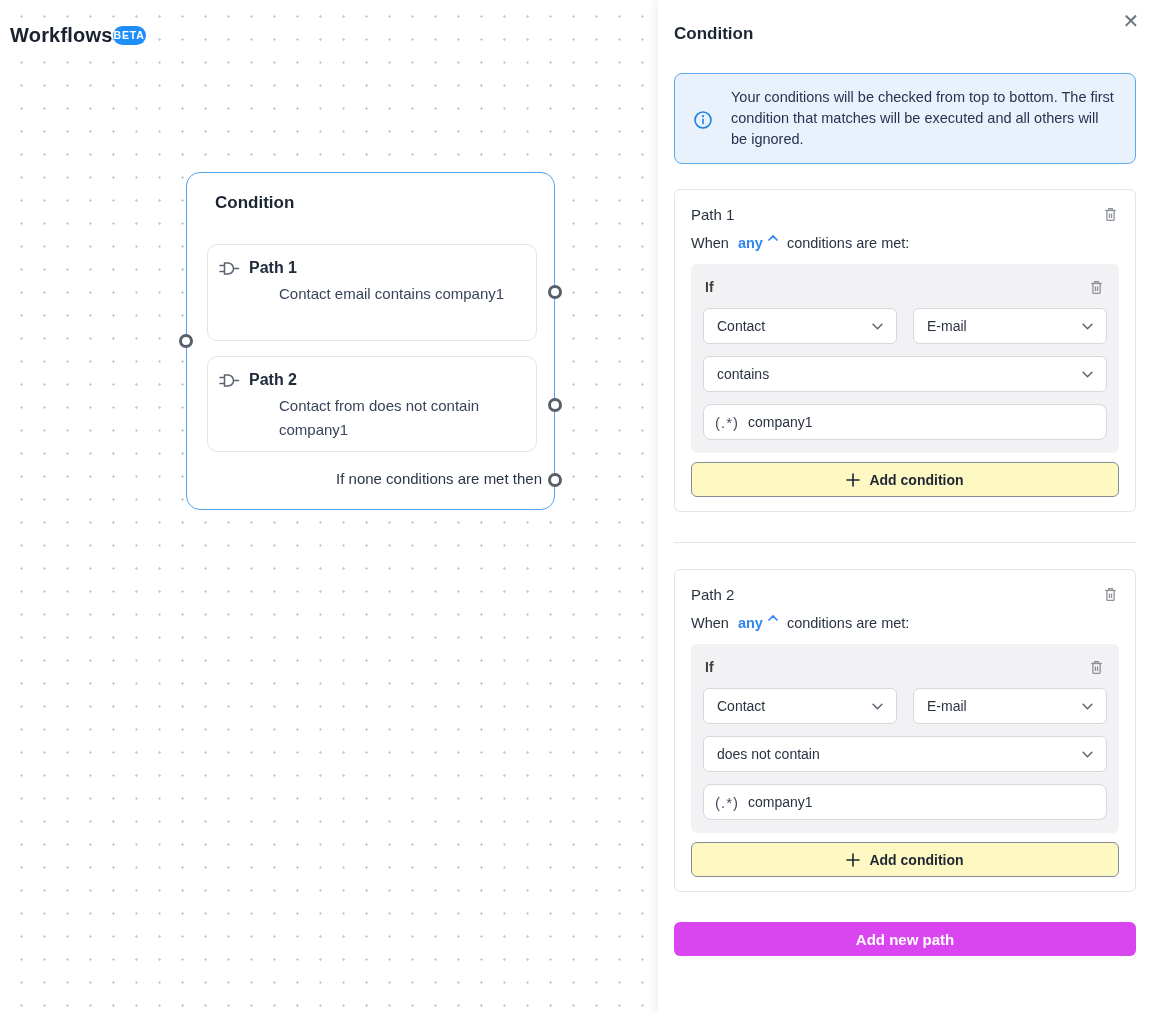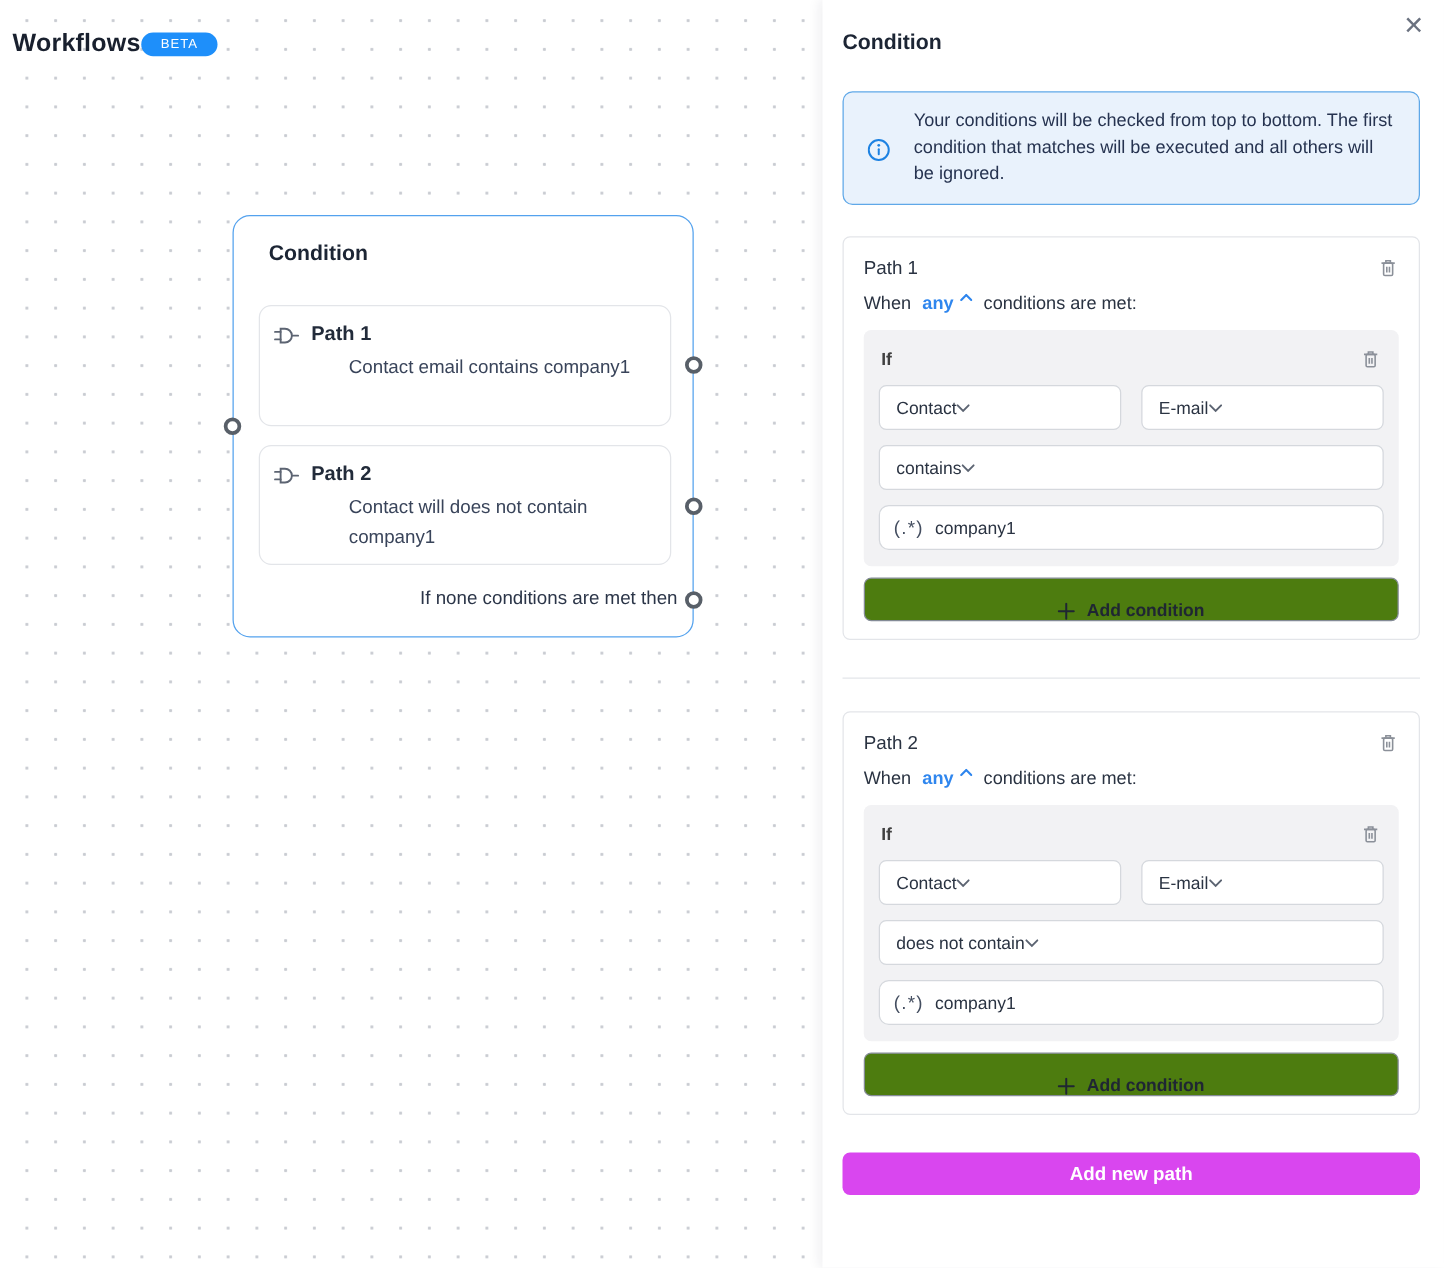--- a/index.html
+++ b/index.html
@@ -5,22 +5,22 @@
   * { margin:0; padding:0; box-sizing:border-box; }
   html,body { width:1155px; height:1014px; overflow:hidden;
     font-family:"Liberation Sans","DejaVu Sans",sans-serif; color:#222b3a; background:#fff; }
 
   
   .canvas { position:absolute; left:0; top:0; width:658px; height:1014px; background:#fff;
     background-image:radial-gradient(circle,#c9ccd2 1.05px,transparent 1.4px);
     background-size:23px 23px; background-position:10px 5px; }
   .canvas-header { position:absolute; left:10px; top:24px; display:flex; align-items:center; }
   .canvas-header h1 { font-size:20px; font-weight:800; color:#19202e; letter-spacing:.2px; }
-  .beta { background:#1e8ffa; color:#fff; font-size:10.5px; font-weight:400; letter-spacing:.8px;
-    padding:4px 16px; border-radius:10px; line-height:11px; }
+  .beta { background:#1e8ffa; color:#fff; font-size:10.5px; font-weight:700; letter-spacing:.8px;
+    padding:4px 1px; border-radius:10px; line-height:11px; }
 
   .node { position:absolute; left:186px; top:172px; width:369px; height:338px;
     background:#fff; border:1.5px solid #54a2ee; border-radius:14px; }
   .node-title { position:absolute; left:28px; top:20px; font-size:17px; font-weight:700; color:#1c2534; }
   .node-path { position:absolute; left:20px; width:330px; background:#fff;
     border:1px solid #e3e5e9; border-radius:10px; }
   .np1 { top:71px; height:97px; }
   .np2 { top:183px; height:96px; }
   .np-head { display:flex; align-items:center; gap:9px; padding:14px 0 0 11px; }
   .np-label { font-size:16px; font-weight:700; color:#222b3a; }
@@ -49,32 +49,32 @@
   .pb-label { font-size:15px; color:#2a3342; }
   .trash { border:none; background:none; cursor:pointer; padding:0; display:flex; }
   .when-row { margin-top:9px; display:flex; align-items:center; gap:6px; font-size:14.5px; color:#2a3342; height:20px; }
   .any-toggle { display:inline-flex; align-items:flex-start; gap:5px; color:#2f86ee; font-weight:700; cursor:pointer; padding:0 3px; }
 
   .if-group { margin-top:11px; background:#f2f2f4; border-radius:6px; padding:13px 12px 13px 12px; }
   .if-head { display:flex; justify-content:space-between; align-items:center; height:20px; padding:0 2px; }
   .if-label { font-size:14px; font-weight:700; color:#404040; }
   .sel-row { display:flex; gap:16px; margin-top:11px; }
   .select { height:36px; background:#fff; border:1px solid #d5d8dd; border-radius:6px;
-    display:flex; align-items:center; padding:0 13px;
+    display:flex; align-items:center; justify-content:space-between; padding:0 13px;
     font-size:14px; color:#2a3342; cursor:pointer; }
   .sel-half { flex:1; }
   .sel-wide { margin-top:12px; }
   .value-field { margin-top:12px; height:36px; background:#fff; border:1px solid #d5d8dd; border-radius:8px;
     display:flex; align-items:center; padding:0 11px; gap:9px; }
   .regex { font-size:15px; color:#444e60; letter-spacing:1px; }
   .value-field input { border:none; outline:none; flex:1; font-size:14px; color:#2a3342;
     font-family:"Liberation Sans","DejaVu Sans",sans-serif; background:transparent; }
 
-  .add-cond { margin-top:9px; width:100%; height:35px; background:#4d7c0f; border:1px solid #848b96;
-    border-radius:6px; display:flex; align-items:flex-end; justify-content:center; gap:9px;
+  .add-cond { margin-top:9px; width:100%; height:35px; background:#fef9c3; border:1px solid #848b96;
+    border-radius:6px; display:flex; align-items:center; justify-content:center; gap:9px;
     font-size:14px; font-weight:600; color:#1f2633; cursor:pointer;
     font-family:"Liberation Sans","DejaVu Sans",sans-serif; }
 
   .divider { margin-top:30px; border:none; border-top:1px solid #e4e6ea; }
   .between-text { margin-top:19px; font-size:14.5px; color:#222b3a; }
   .pb2 { margin-top:26px; }
 
   .add-path { margin-top:30px; width:100%; height:34px; background:#d946ef; border:none; border-radius:6px;
     color:#fff; font-size:15px; font-weight:700; cursor:pointer;
     font-family:"Liberation Sans","DejaVu Sans",sans-serif; }
@@ -109,21 +109,21 @@
       <div class="np-head">
         <span class="gate-icon">
           <svg viewBox="0 0 21 15" width="21" height="15" fill="none" stroke="#5c6472" stroke-width="1.5" stroke-linecap="round">
             <path d="M1 4.5 H5.5 M1 10.5 H5.5"></path>
             <path d="M5.5 2 v11 h3.5 a5.5 5.5 0 0 0 0 -11 z"></path>
             <path d="M15 7.5 h4.5"></path>
           </svg>
         </span>
         <span class="np-label">Path 2</span>
       </div>
-      <div class="np-desc">Contact will does not contain company1</div>
+      <div class="np-desc">Contact from does not contain company1</div>
     </div>
 
     <div class="node-fallback">If none conditions are met then</div>
   </div>
 
   <div class="handle" style="left:186px; top:341px;"></div>
   <div class="handle" style="left:555px; top:292px;"></div>
   <div class="handle" style="left:555px; top:405px;"></div>
   <div class="handle" style="left:555px; top:480px;"></div>
 </div>

